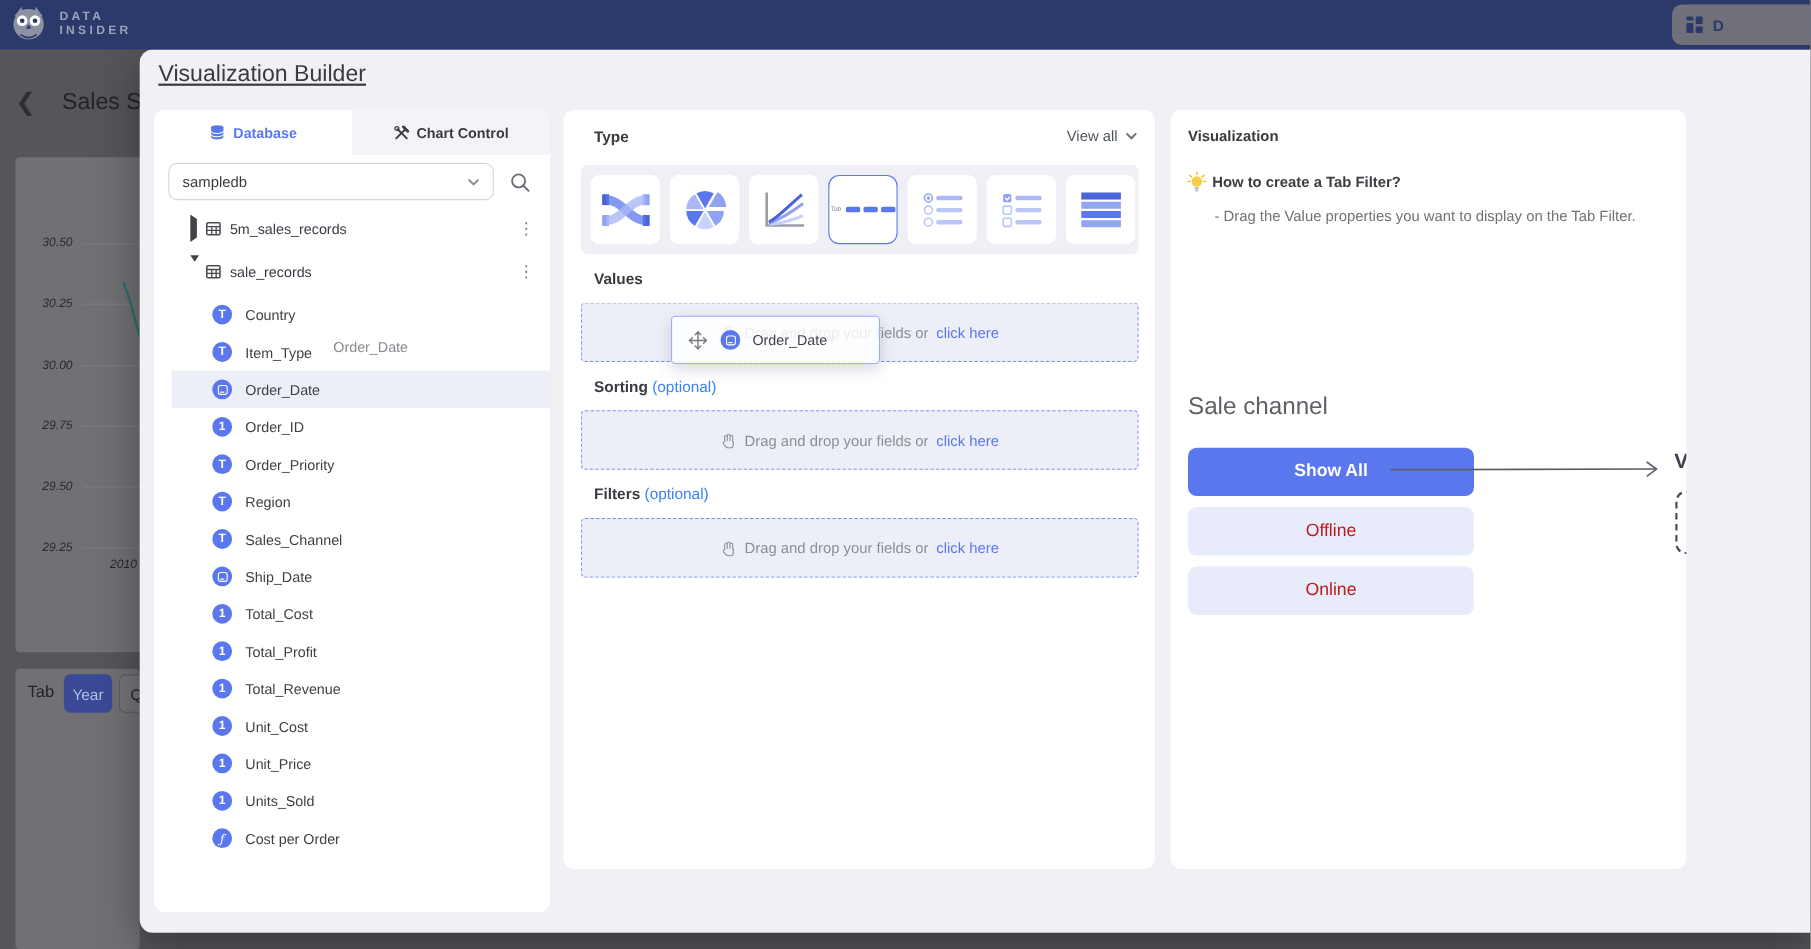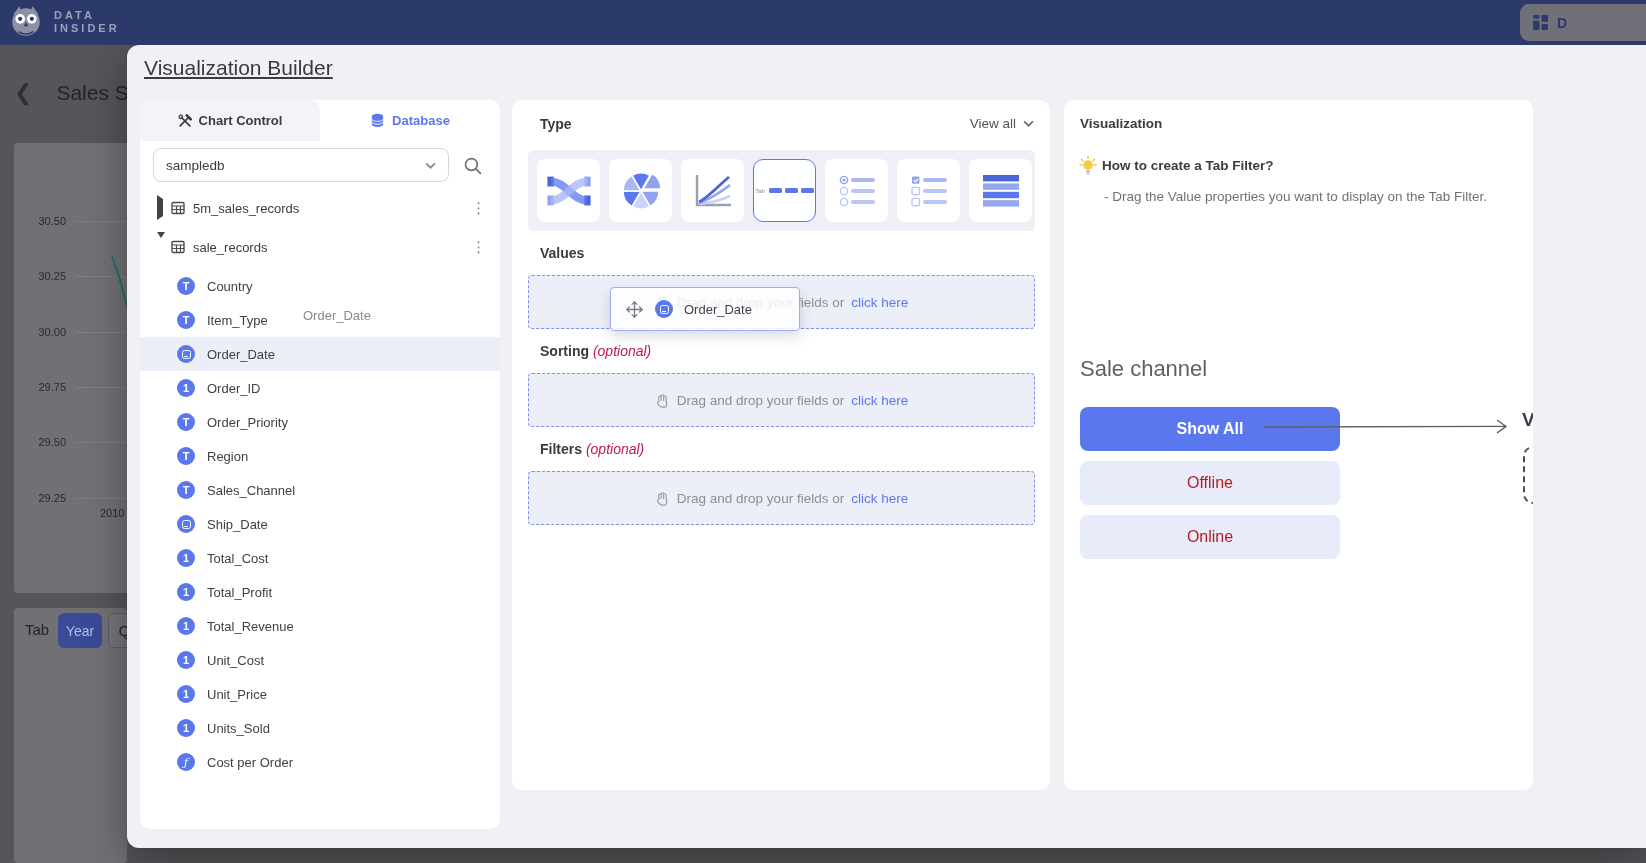--- a/index.html
+++ b/index.html
@@ -12,21 +12,21 @@
   .logo-text { color:#9aa1b8; font-size:11px; font-weight:bold; letter-spacing:3px; line-height:13px; }
   .nav-btn { position:absolute; right:-34px; top:4px; height:37px; width:160px; background:#70707a;
              border-radius:9px; display:flex; align-items:center; gap:8px; padding-left:12px;
              color:#2c3a6b; font-weight:bold; font-size:14px; }
 
   
   .bg-title { position:absolute; left:14px; top:80px; display:flex; align-items:center; gap:24px;
               color:#242428; font-size:21px; z-index:1; }
   .bg-back { font-size:22px; color:#2e2e33; }
   .bg-card { position:absolute; background:#717175; border-radius:4px; z-index:1; overflow:hidden; }
-  .card-chart { left:14px; top:143px; width:119px; height:450px; }
+  .card-chart { left:14px; top:143px; width:119px; height:450px;font-style:italic; }
   .ytick { position:absolute; left:0; width:52px; text-align:right; font-size:11px; color:#2a2a2e; }
   .gridline { position:absolute; left:61px; right:-2px; height:1px; background:#7e7e82; }
   .xtick { position:absolute; left:86px; top:364px; font-size:11px; color:#2a2a2e; }
   .card-footer { left:14px; top:608px; width:113px; height:255px; }
   .bg-tab-label { position:absolute; left:11px; top:13px; font-size:15px; color:#232327; }
   .bg-btn { position:absolute; top:5px; height:35px; border-radius:6px; font-size:14px;
             display:flex; align-items:center; justify-content:center; }
   .bg-btn-year { left:44px; width:44px; background:#3a4a97; color:#b3bde6; }
   .bg-btn-qu { left:94px; width:40px; background:#74747a; border:1px solid #5e5e62; color:#232327; }
 
@@ -46,40 +46,40 @@
             font-size:13px; font-weight:bold; cursor:pointer; }
   .db-tab.active { background:#fff; color:#5b77ee; }
   .db-tab.inactive { background:#f3f3f8; color:#3a3a40; border-radius:0 10px 0 0; }
   .search-row { position:absolute; left:13px; top:48px; display:flex; align-items:center; }
   .ds-select { width:296px; height:34px; background:#fff; border:1px solid #d6d6de; border-radius:8px;
                display:flex; align-items:center; padding:16px 12px; font-size:13.5px; color:#3a3a40; }
   .ds-select .chev { margin-left:auto; }
   .search-icon { margin-left:14px; display:flex; }
 
   .tree { position:absolute; left:0; top:91px; right:0; }
-  .trow { height:34px; display:flex; align-items:center; position:relative; }
+  .trow { height:34px; display:flex; align-items:center; position:relative;margin-left:16px; }
   .trow.table-row { padding-left:17px; margin-bottom:5px; }
   .trow.field-row { padding-left:37px; }
   .trow.selected { background:#edeff8; }
   .caret { width:14px; display:inline-block; }
   .caret-right { width:0; height:0; border-left:6px solid #424248; border-top:4.5px solid transparent; border-bottom:4.5px solid transparent; }
   .caret-down { width:0; height:0; border-top:6px solid #424248; border-left:4.5px solid transparent; border-right:4.5px solid transparent; }
   .tname { font-size:13px; color:#3a3a45; margin-left:8px; }
   .kebab { position:absolute; right:14px; color:#808088; font-size:15px; letter-spacing:0; }
   .ficon { width:18px; height:18px; border-radius:50%; background:#5b77ee; color:#fff; display:flex;
            align-items:center; justify-content:center; font-size:11px; font-weight:bold; flex:none; }
   .ficon .fx { font-family:"DejaVu Serif", serif; font-style:italic; font-weight:normal; font-size:11px; }
   .date-glyph { width:9px; height:9px; border:1.5px solid #fff; border-radius:2.5px; position:relative; display:block; }
   .date-glyph::after { content:""; position:absolute; left:1px; bottom:0.5px; width:4px; height:1.5px; background:#fff; }
   .fname { font-size:13px; color:#3f3f45; margin-left:12px; }
   .ghost-field { position:absolute; left:163px; top:208px; font-size:13px; color:#8a8a90; z-index:2; }
 
   
   .sec-label { position:absolute; left:16px; font-size:14px; font-weight:bold; color:#3a3a40;margin-left:12px; }
-  .opt { font-weight:normal; color:#be185d;font-style:italic; }
+  .opt { font-weight:normal; color:#3b82f6; }
   .view-all { position:absolute; right:16px; top:16px; display:flex; align-items:center; gap:7px;
               font-size:13.5px; color:#4d5560; cursor:pointer; }
   .type-strip { position:absolute; left:16px; right:15px; top:50px; height:81px; background:#efeff5;
                 border-radius:6px; display:flex; align-items:center; gap:9px; padding:0 9px; }
   .tile { width:63px; height:63px; background:#fff; border-radius:8px; display:flex; align-items:center;
           justify-content:center; cursor:pointer; flex:none; }
   .tile.selected { border:1.6px solid #5b77ee; border-radius:10px; }
   .tabfilter-glyph { display:flex; align-items:center; gap:3px; }
   .tabfilter-glyph .t { font-size:6px; color:#8a8a90; margin-right:1px; }
   .dash { width:13px; height:5px; border-radius:1.5px; background:#5b77ee; }
@@ -171,36 +171,36 @@
     </svg>
     <span>D</span>
   </div>
 </div>
 
 <div class="modal">
   <div class="modal-title">Visualization Builder</div>
 
   <div class="panel panel-db">
     <div class="db-tabs">
+      <div class="db-tab active">
+        <svg width="15" height="15" viewBox="0 0 16 16">
+          <ellipse cx="8" cy="3.2" rx="6" ry="2.4" fill="#5b77ee"></ellipse>
+          <path d="M2,3.2 V12.4 A6,2.4 0 0 0 14,12.4 V3.2" fill="#5b77ee"></path>
+          <path d="M2,6.5 A6,2.4 0 0 0 14,6.5 M2,9.6 A6,2.4 0 0 0 14,9.6" stroke="#ffffff" stroke-width="1" fill="none"></path>
+        </svg>
+        <span>Database</span>
+      </div>
       <div class="db-tab inactive">
         <svg width="14" height="14" viewBox="0 0 16 16">
           <path d="M2.5,13.5 L12,4" stroke="#3c3c42" stroke-width="2" stroke-linecap="round"></path>
           <path d="M10,1.5 L14.5,6" stroke="#3c3c42" stroke-width="3" stroke-linecap="round"></path>
           <path d="M13.5,13.5 L4,4" stroke="#3c3c42" stroke-width="2" stroke-linecap="round"></path>
           <circle cx="3.2" cy="3.2" r="2" fill="none" stroke="#3c3c42" stroke-width="1.4"></circle>
         </svg>
         <span>Chart Control</span>
-      </div>
-      <div class="db-tab active">
-        <svg width="15" height="15" viewBox="0 0 16 16">
-          <ellipse cx="8" cy="3.2" rx="6" ry="2.4" fill="#5b77ee"></ellipse>
-          <path d="M2,3.2 V12.4 A6,2.4 0 0 0 14,12.4 V3.2" fill="#5b77ee"></path>
-          <path d="M2,6.5 A6,2.4 0 0 0 14,6.5 M2,9.6 A6,2.4 0 0 0 14,9.6" stroke="#ffffff" stroke-width="1" fill="none"></path>
-        </svg>
-        <span>Database</span>
       </div>
     </div>
 
     <div class="search-row">
       <div class="ds-select">
         <span>sampledb</span>
         <svg class="chev" width="11" height="7" viewBox="0 0 10 6">
           <polyline points="1,1 5,5 9,1" fill="none" stroke="#8a8a92" stroke-width="1.6"></polyline>
         </svg>
       </div>

